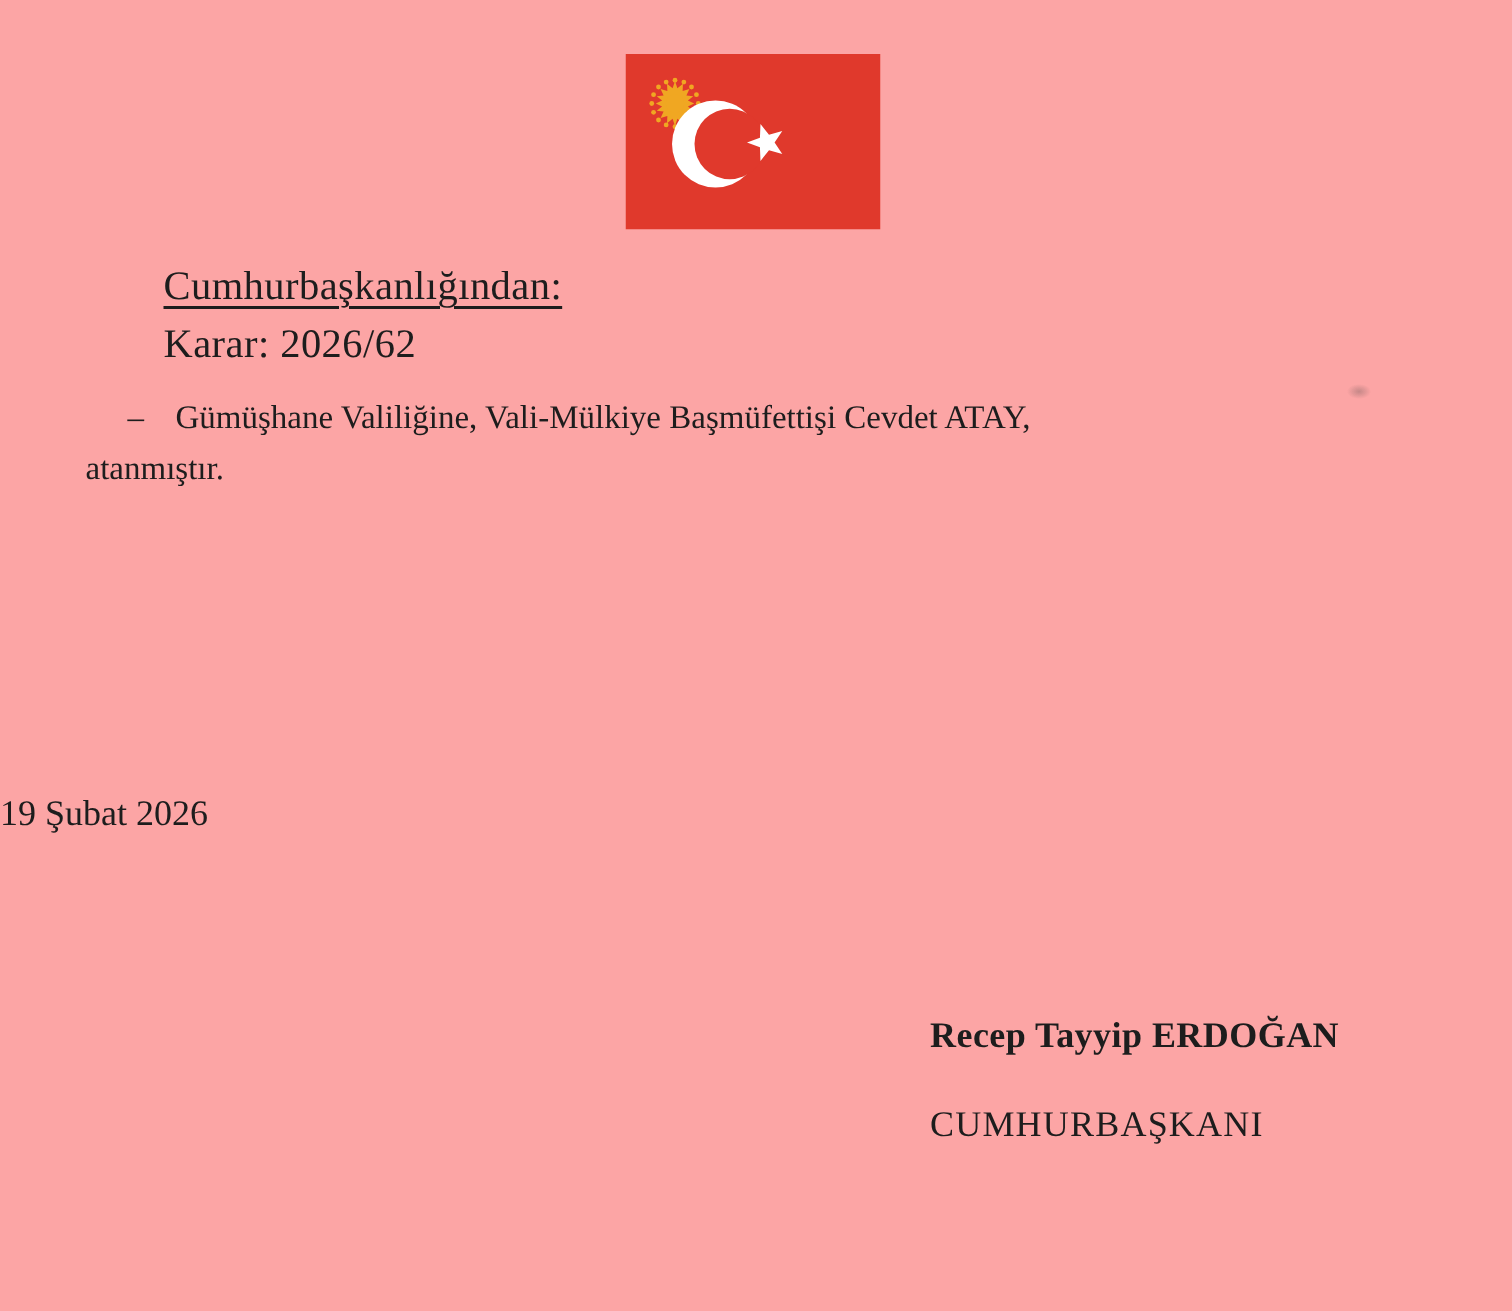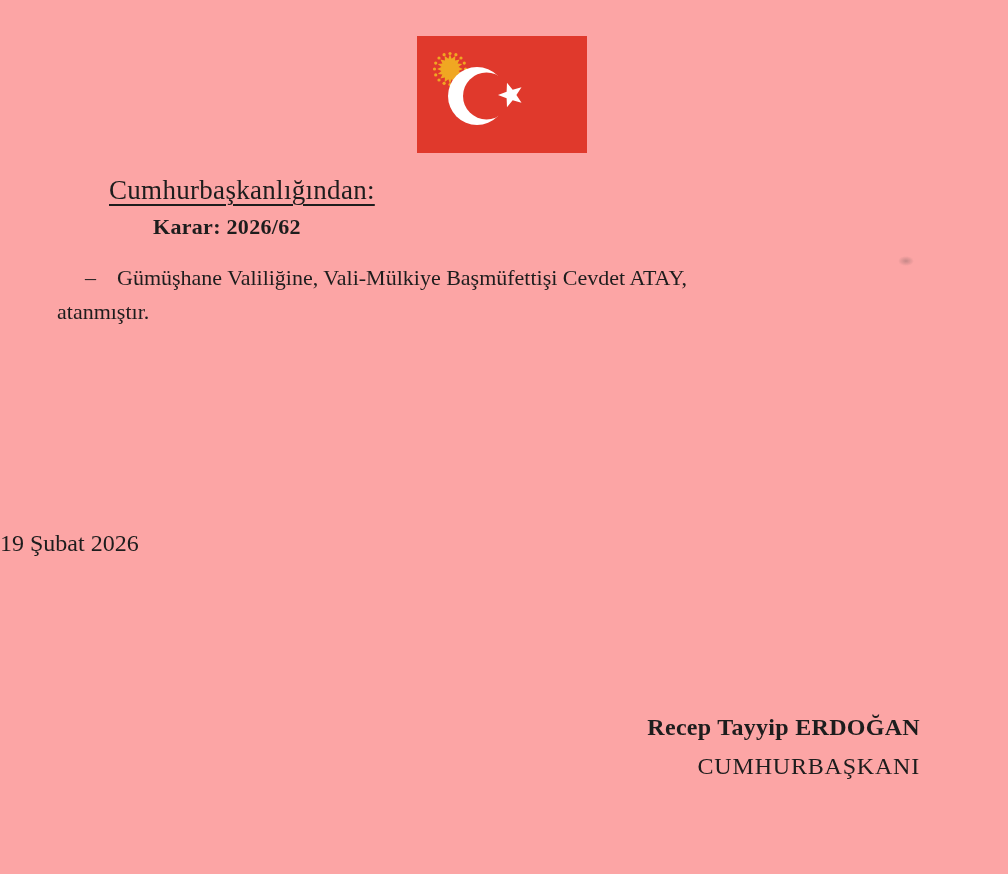--- a/index.html
+++ b/index.html
@@ -31,24 +31,23 @@
     letter-spacing: 0.3px;
     text-decoration: underline;
     text-underline-offset: 5px;
     text-decoration-thickness: 2px;
   }
 
   .decision-number {
     position: absolute;
     left: 109px;
     top: 214px;
-    font-size: 22px;
-    font-weight: bold;
+    font-size: 27px;
+    font-weight: normal;
     letter-spacing: 0.3px;
-    margin-left: 44px;
   }
 
   .body-block {
     position: absolute;
     left: 57px;
     top: 261px;
     width: 900px;
     font-size: 22px;
     line-height: 34px;
   }
@@ -64,31 +63,31 @@
     position: absolute;
     left: 0;
     top: 530px;
     width: 1008px;
     font-size: 24px;
   }
 
   .signature-block {
     position: absolute;
     left: 620px;
-    top: 714px;
+    top: 678px;
     width: 300px;
-    text-align: right;
+    text-align: left;
   }
   .signature-name {
     font-size: 24px;
     font-weight: bold;
     letter-spacing: 0.3px;
   }
   .signature-title {
-    margin-top: 12px;
+    margin-top: 32px;
     font-size: 24px;
     letter-spacing: 0.8px;
   }
 
   .scan-speck {
     position: absolute;
     left: 898px;
     top: 256px;
     width: 16px;
     height: 10px;

